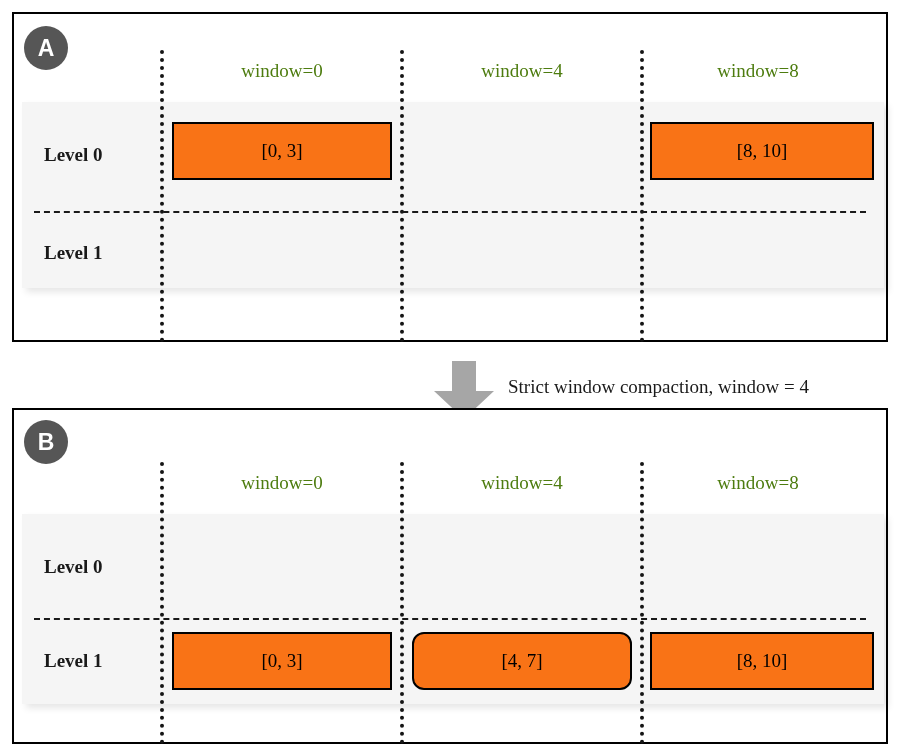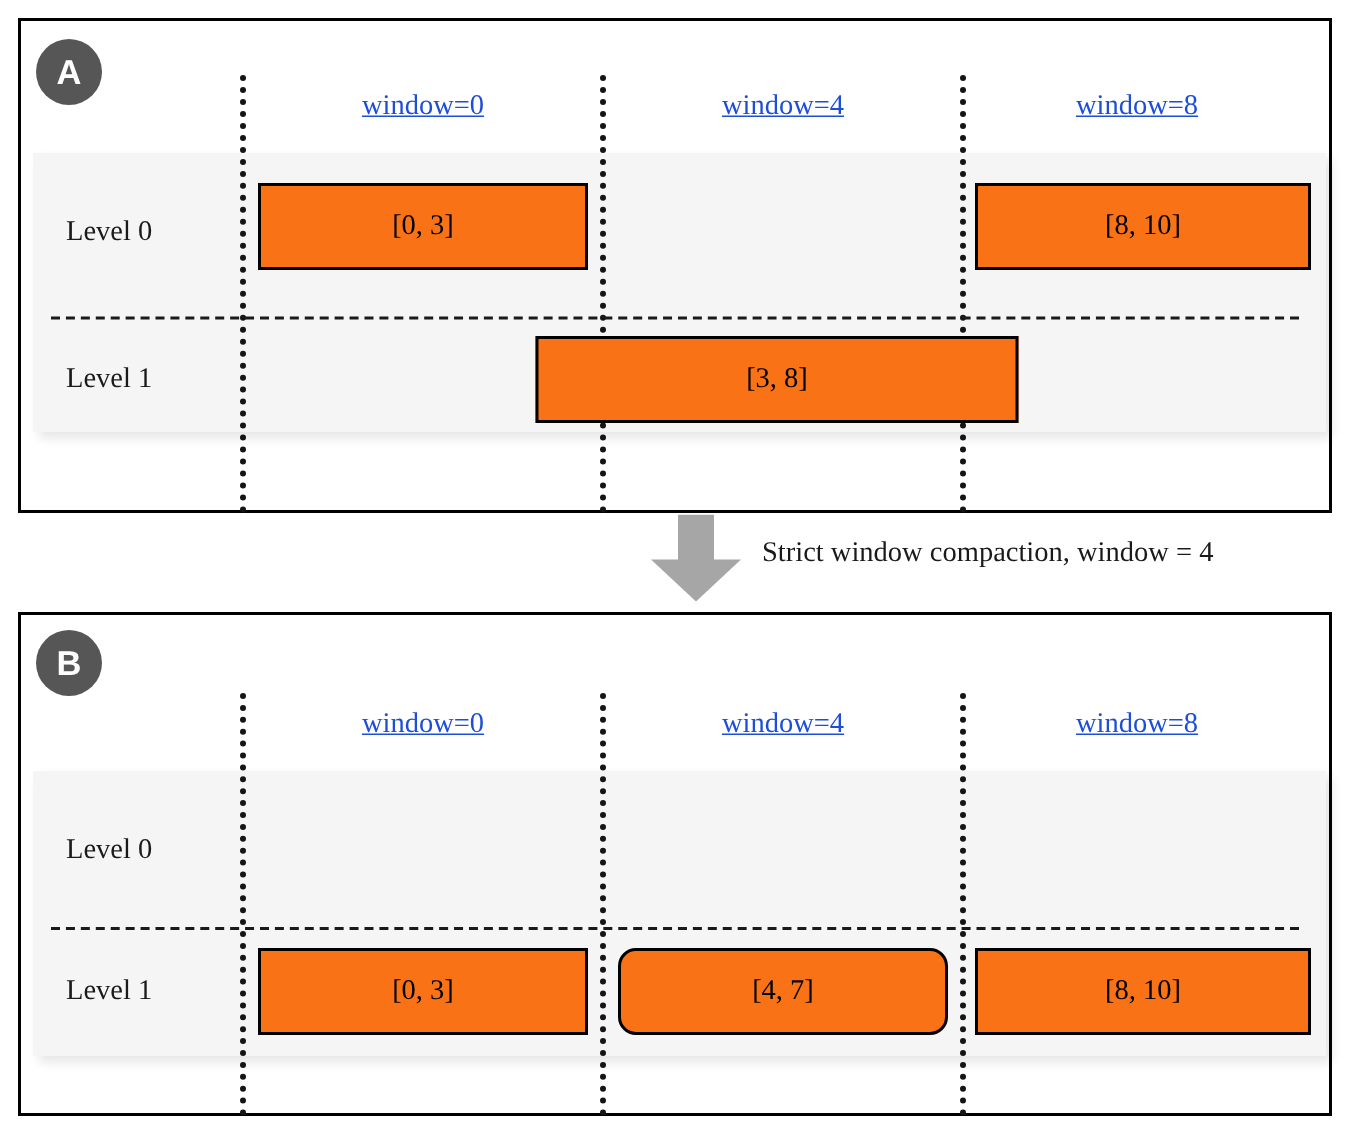--- a/index.html
+++ b/index.html
@@ -77,50 +77,50 @@
     width: 0;
     border-left: 4px dotted #151515;
   }
 
   
   .level-label {
     position: absolute;
     font-size: 19px;
     white-space: nowrap;
     color: #1a1a1a;
+    font-weight: bold;
   }
 
   
   .window-header {
     position: absolute;
     font-size: 19px;
     text-align: center;
     white-space: nowrap;
-    color: #1d4ed8;
-    text-decoration: underline;
+    color: #4d7c0f;
   }
 
   
   .interval-box {
     position: absolute;
     border: 2.5px solid #000000;
     background: #f97316;
     box-sizing: border-box;
     display: flex;
     align-items: center;
     justify-content: center;
     font-size: 19px;
     color: #000000;
   }
 
   
   #transition {
     position: absolute;
     left: 0;
-    top: 338px;
+    top: 356px;
     width: 906px;
     height: 86px;
   }
   #transition-arrow {
     position: absolute;
     left: 428px;
     top: 5px;
     width: 72px;
     height: 58px;
   }
@@ -152,21 +152,20 @@
     <div class="window-rule" style="left:386px; top:36px; height:292px;"></div>
     <div class="window-rule" style="left:626px; top:36px; height:292px;"></div>
 
     <div class="level-label" style="left:30px; top:130px; width:110px; text-align:left;">Level 0</div>
     <div class="interval-box" style="left:158px; top:108px; width:220px; height:58px;">[0, 3]</div>
     <div class="interval-box" style="left:636px; top:108px; width:224px; height:58px;">[8, 10]</div>
 
     <div class="level-divider" id="divider-a"></div>
 
     <div class="level-label" style="left:30px; top:228px; width:110px; text-align:left;">Level 1</div>
-    <div class="interval-box" style="left:343px; top:210px; width:322px; height:58px;">[3, 8]</div>
 
   </div>
 
   <div id="transition">
     <svg id="transition-arrow" viewBox="0 0 72 58">
       <polygon points="24,0 48,0 48,30 66,30 36,58 6,30 24,30" fill="#a6a6a6"></polygon>
     </svg>
     <div id="transition-caption">Strict window compaction, window = 4</div>
   </div>
 

